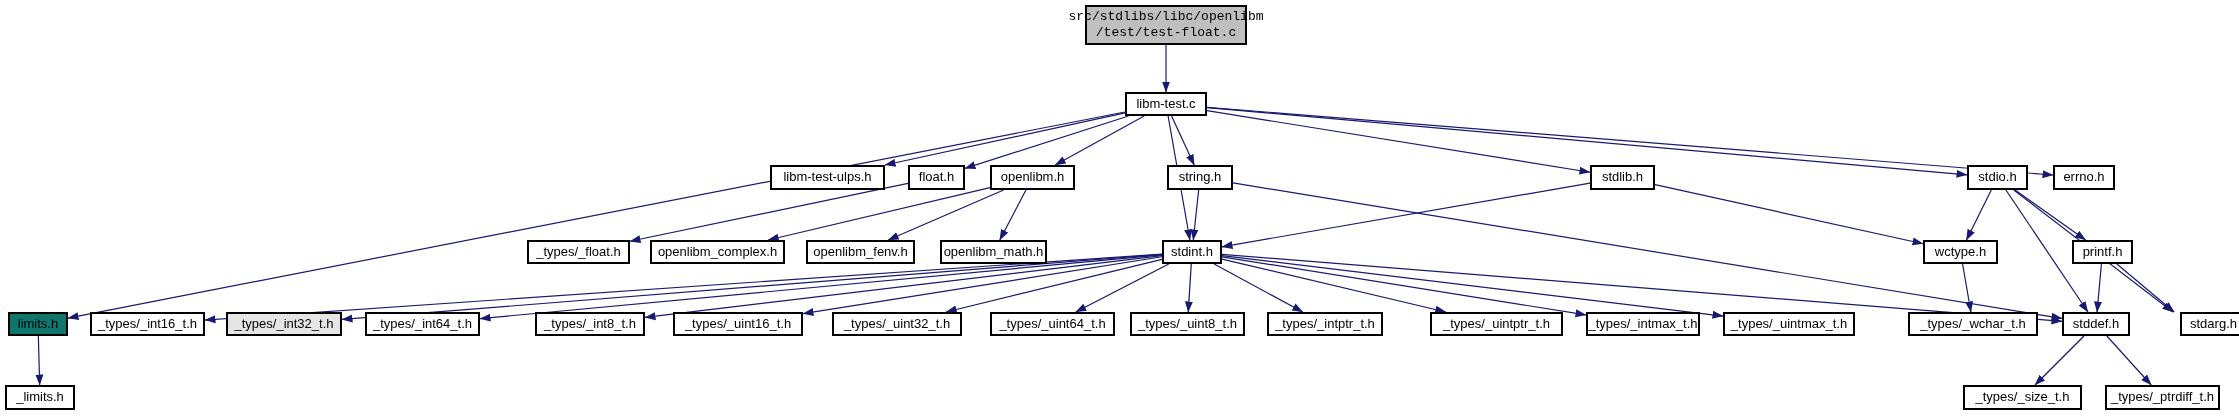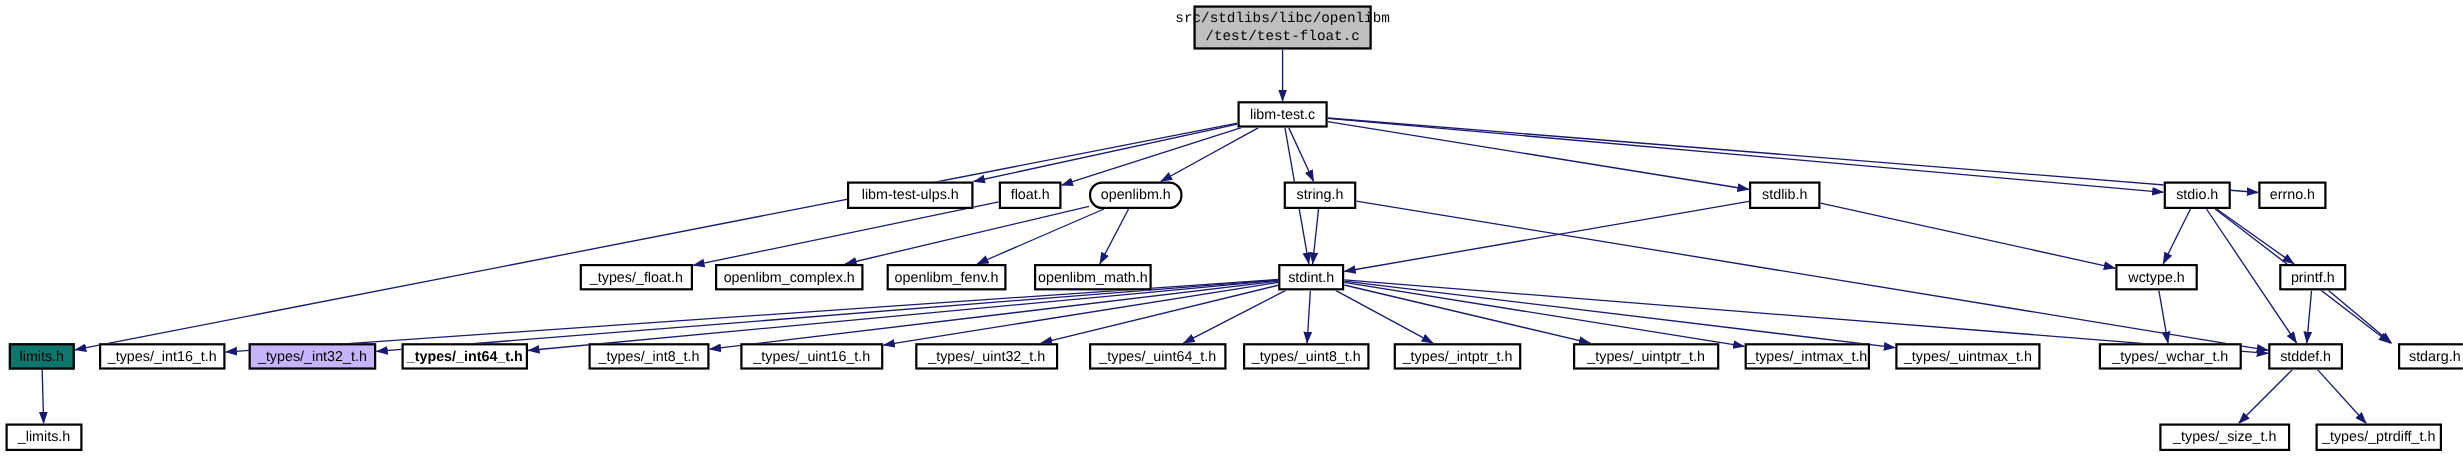--- a/index.html
+++ b/index.html
@@ -83,36 +83,36 @@
       <line x1="38.326530612244895" y1="336" x2="39.65986394557823" y2="385" stroke="#191970" stroke-width="1.2" marker-end="url(#arrow)"></line>
       <line x1="2084" y1="336" x2="2035" y2="385" stroke="#191970" stroke-width="1.2" marker-end="url(#arrow)"></line>
       <line x1="2106.8571428571427" y1="336" x2="2151.190476190476" y2="385" stroke="#191970" stroke-width="1.2" marker-end="url(#arrow)"></line>
     </svg>
   <div id="node-layer">
       <div class="node main" style="left: 1085px; top: 5px; width: 162px; height: 40px; background: rgb(191, 191, 191); border-color: rgb(0, 0, 0); color: rgb(0, 0, 0); font-family: Liberation Mono, monospace;">src/stdlibs/libc/openlibm
 /test/test-float.c</div>
       <div class="node" style="left: 1125px; top: 92px; width: 82px; height: 24px; background: rgb(255, 255, 255); border-color: rgb(0, 0, 0); color: rgb(0, 0, 0);">libm-test.c</div>
       <div class="node" style="left: 770px; top: 165px; width: 115px; height: 25px; background: rgb(255, 255, 255); border-color: rgb(0, 0, 0); color: rgb(0, 0, 0);">libm-test-ulps.h</div>
       <div class="node" style="left: 908px; top: 165px; width: 57px; height: 25px; background: rgb(255, 255, 255); border-color: rgb(0, 0, 0); color: rgb(0, 0, 0);">float.h</div>
-      <div class="node" style="left: 990px; top: 165px; width: 85px; height: 25px; background: rgb(255, 255, 255); border-color: rgb(0, 0, 0); color: rgb(0, 0, 0); border-radius: 12px;">openlibm.h</div>
+      <div class="node" style="left: 990px; top: 165px; width: 85px; height: 25px; background: rgb(255, 255, 255); border-color: rgb(0, 0, 0); color: rgb(0, 0, 0);">openlibm.h</div>
       <div class="node" style="left: 1167px; top: 165px; width: 66px; height: 25px; background: rgb(255, 255, 255); border-color: rgb(0, 0, 0); color: rgb(0, 0, 0);">string.h</div>
       <div class="node" style="left: 1590px; top: 165px; width: 65px; height: 25px; background: rgb(255, 255, 255); border-color: rgb(0, 0, 0); color: rgb(0, 0, 0);">stdlib.h</div>
       <div class="node" style="left: 1967px; top: 165px; width: 61px; height: 25px; background: rgb(255, 255, 255); border-color: rgb(0, 0, 0); color: rgb(0, 0, 0);">stdio.h</div>
       <div class="node" style="left: 2053px; top: 165px; width: 62px; height: 25px; background: rgb(255, 255, 255); border-color: rgb(0, 0, 0); color: rgb(0, 0, 0);">errno.h</div>
       <div class="node" style="left: 527px; top: 240px; width: 103px; height: 24px; background: rgb(255, 255, 255); border-color: rgb(0, 0, 0); color: rgb(0, 0, 0);">_types/_float.h</div>
       <div class="node" style="left: 650px; top: 240px; width: 135px; height: 24px; background: rgb(255, 255, 255); border-color: rgb(0, 0, 0); color: rgb(0, 0, 0);">openlibm_complex.h</div>
       <div class="node" style="left: 806px; top: 240px; width: 109px; height: 24px; background: rgb(255, 255, 255); border-color: rgb(0, 0, 0); color: rgb(0, 0, 0);">openlibm_fenv.h</div>
       <div class="node" style="left: 940px; top: 240px; width: 107px; height: 24px; background: rgb(255, 255, 255); border-color: rgb(0, 0, 0); color: rgb(0, 0, 0);">openlibm_math.h</div>
       <div class="node" style="left: 1162px; top: 240px; width: 60px; height: 24px; background: rgb(255, 255, 255); border-color: rgb(0, 0, 0); color: rgb(0, 0, 0);">stdint.h</div>
       <div class="node" style="left: 1923px; top: 240px; width: 75px; height: 24px; background: rgb(255, 255, 255); border-color: rgb(0, 0, 0); color: rgb(0, 0, 0);">wctype.h</div>
       <div class="node" style="left: 2072px; top: 240px; width: 61px; height: 24px; background: rgb(255, 255, 255); border-color: rgb(0, 0, 0); color: rgb(0, 0, 0);">printf.h</div>
       <div class="node" style="left: 8px; top: 312px; width: 60px; height: 24px; background: #0f766e; border-color: rgb(0, 0, 0); color: rgb(0, 0, 0);">limits.h</div>
       <div class="node" style="left: 90px; top: 312px; width: 115px; height: 24px; background: rgb(255, 255, 255); border-color: rgb(0, 0, 0); color: rgb(0, 0, 0);">_types/_int16_t.h</div>
-      <div class="node" style="left: 226px; top: 312px; width: 116px; height: 24px; background: #c4b5fd; border-color: rgb(0, 0, 0); color: rgb(0, 0, 0);">_types/_int32_t.h</div>
-      <div class="node" style="left: 365px; top: 312px; width: 115px; height: 24px; background: rgb(255, 255, 255); border-color: rgb(0, 0, 0); color: rgb(0, 0, 0); font-weight: bold;">_types/_int64_t.h</div>
+      <div class="node" style="left: 226px; top: 312px; width: 116px; height: 24px; background: #e5e5e5; border-color: rgb(0, 0, 0); color: rgb(0, 0, 0);">_types/_int32_t.h</div>
+      <div class="node" style="left: 365px; top: 312px; width: 115px; height: 24px; background: rgb(255, 255, 255); border-color: rgb(0, 0, 0); color: rgb(0, 0, 0);">_types/_int64_t.h</div>
       <div class="node" style="left: 535px; top: 312px; width: 110px; height: 24px; background: rgb(255, 255, 255); border-color: rgb(0, 0, 0); color: rgb(0, 0, 0);">_types/_int8_t.h</div>
       <div class="node" style="left: 673px; top: 312px; width: 130px; height: 24px; background: rgb(255, 255, 255); border-color: rgb(0, 0, 0); color: rgb(0, 0, 0);">_types/_uint16_t.h</div>
       <div class="node" style="left: 832px; top: 312px; width: 130px; height: 24px; background: rgb(255, 255, 255); border-color: rgb(0, 0, 0); color: rgb(0, 0, 0);">_types/_uint32_t.h</div>
       <div class="node" style="left: 990px; top: 312px; width: 125px; height: 24px; background: rgb(255, 255, 255); border-color: rgb(0, 0, 0); color: rgb(0, 0, 0); text-align: center;">_types/_uint64_t.h</div>
       <div class="node" style="left: 1130px; top: 312px; width: 115px; height: 24px; background: rgb(255, 255, 255); border-color: rgb(0, 0, 0); color: rgb(0, 0, 0);">_types/_uint8_t.h</div>
       <div class="node" style="left: 1267px; top: 312px; width: 116px; height: 24px; background: rgb(255, 255, 255); border-color: rgb(0, 0, 0); color: rgb(0, 0, 0);">_types/_intptr_t.h</div>
       <div class="node" style="left: 1430px; top: 312px; width: 133px; height: 24px; background: rgb(255, 255, 255); border-color: rgb(0, 0, 0); color: rgb(0, 0, 0);">_types/_uintptr_t.h</div>
       <div class="node" style="left: 1586px; top: 312px; width: 114px; height: 24px; background: rgb(255, 255, 255); border-color: rgb(0, 0, 0); color: rgb(0, 0, 0);">_types/_intmax_t.h</div>
       <div class="node" style="left: 1723px; top: 312px; width: 132px; height: 24px; background: rgb(255, 255, 255); border-color: rgb(0, 0, 0); color: rgb(0, 0, 0);">_types/_uintmax_t.h</div>
       <div class="node" style="left: 1908px; top: 312px; width: 130px; height: 24px; background: rgb(255, 255, 255); border-color: rgb(0, 0, 0); color: rgb(0, 0, 0);">_types/_wchar_t.h</div>

